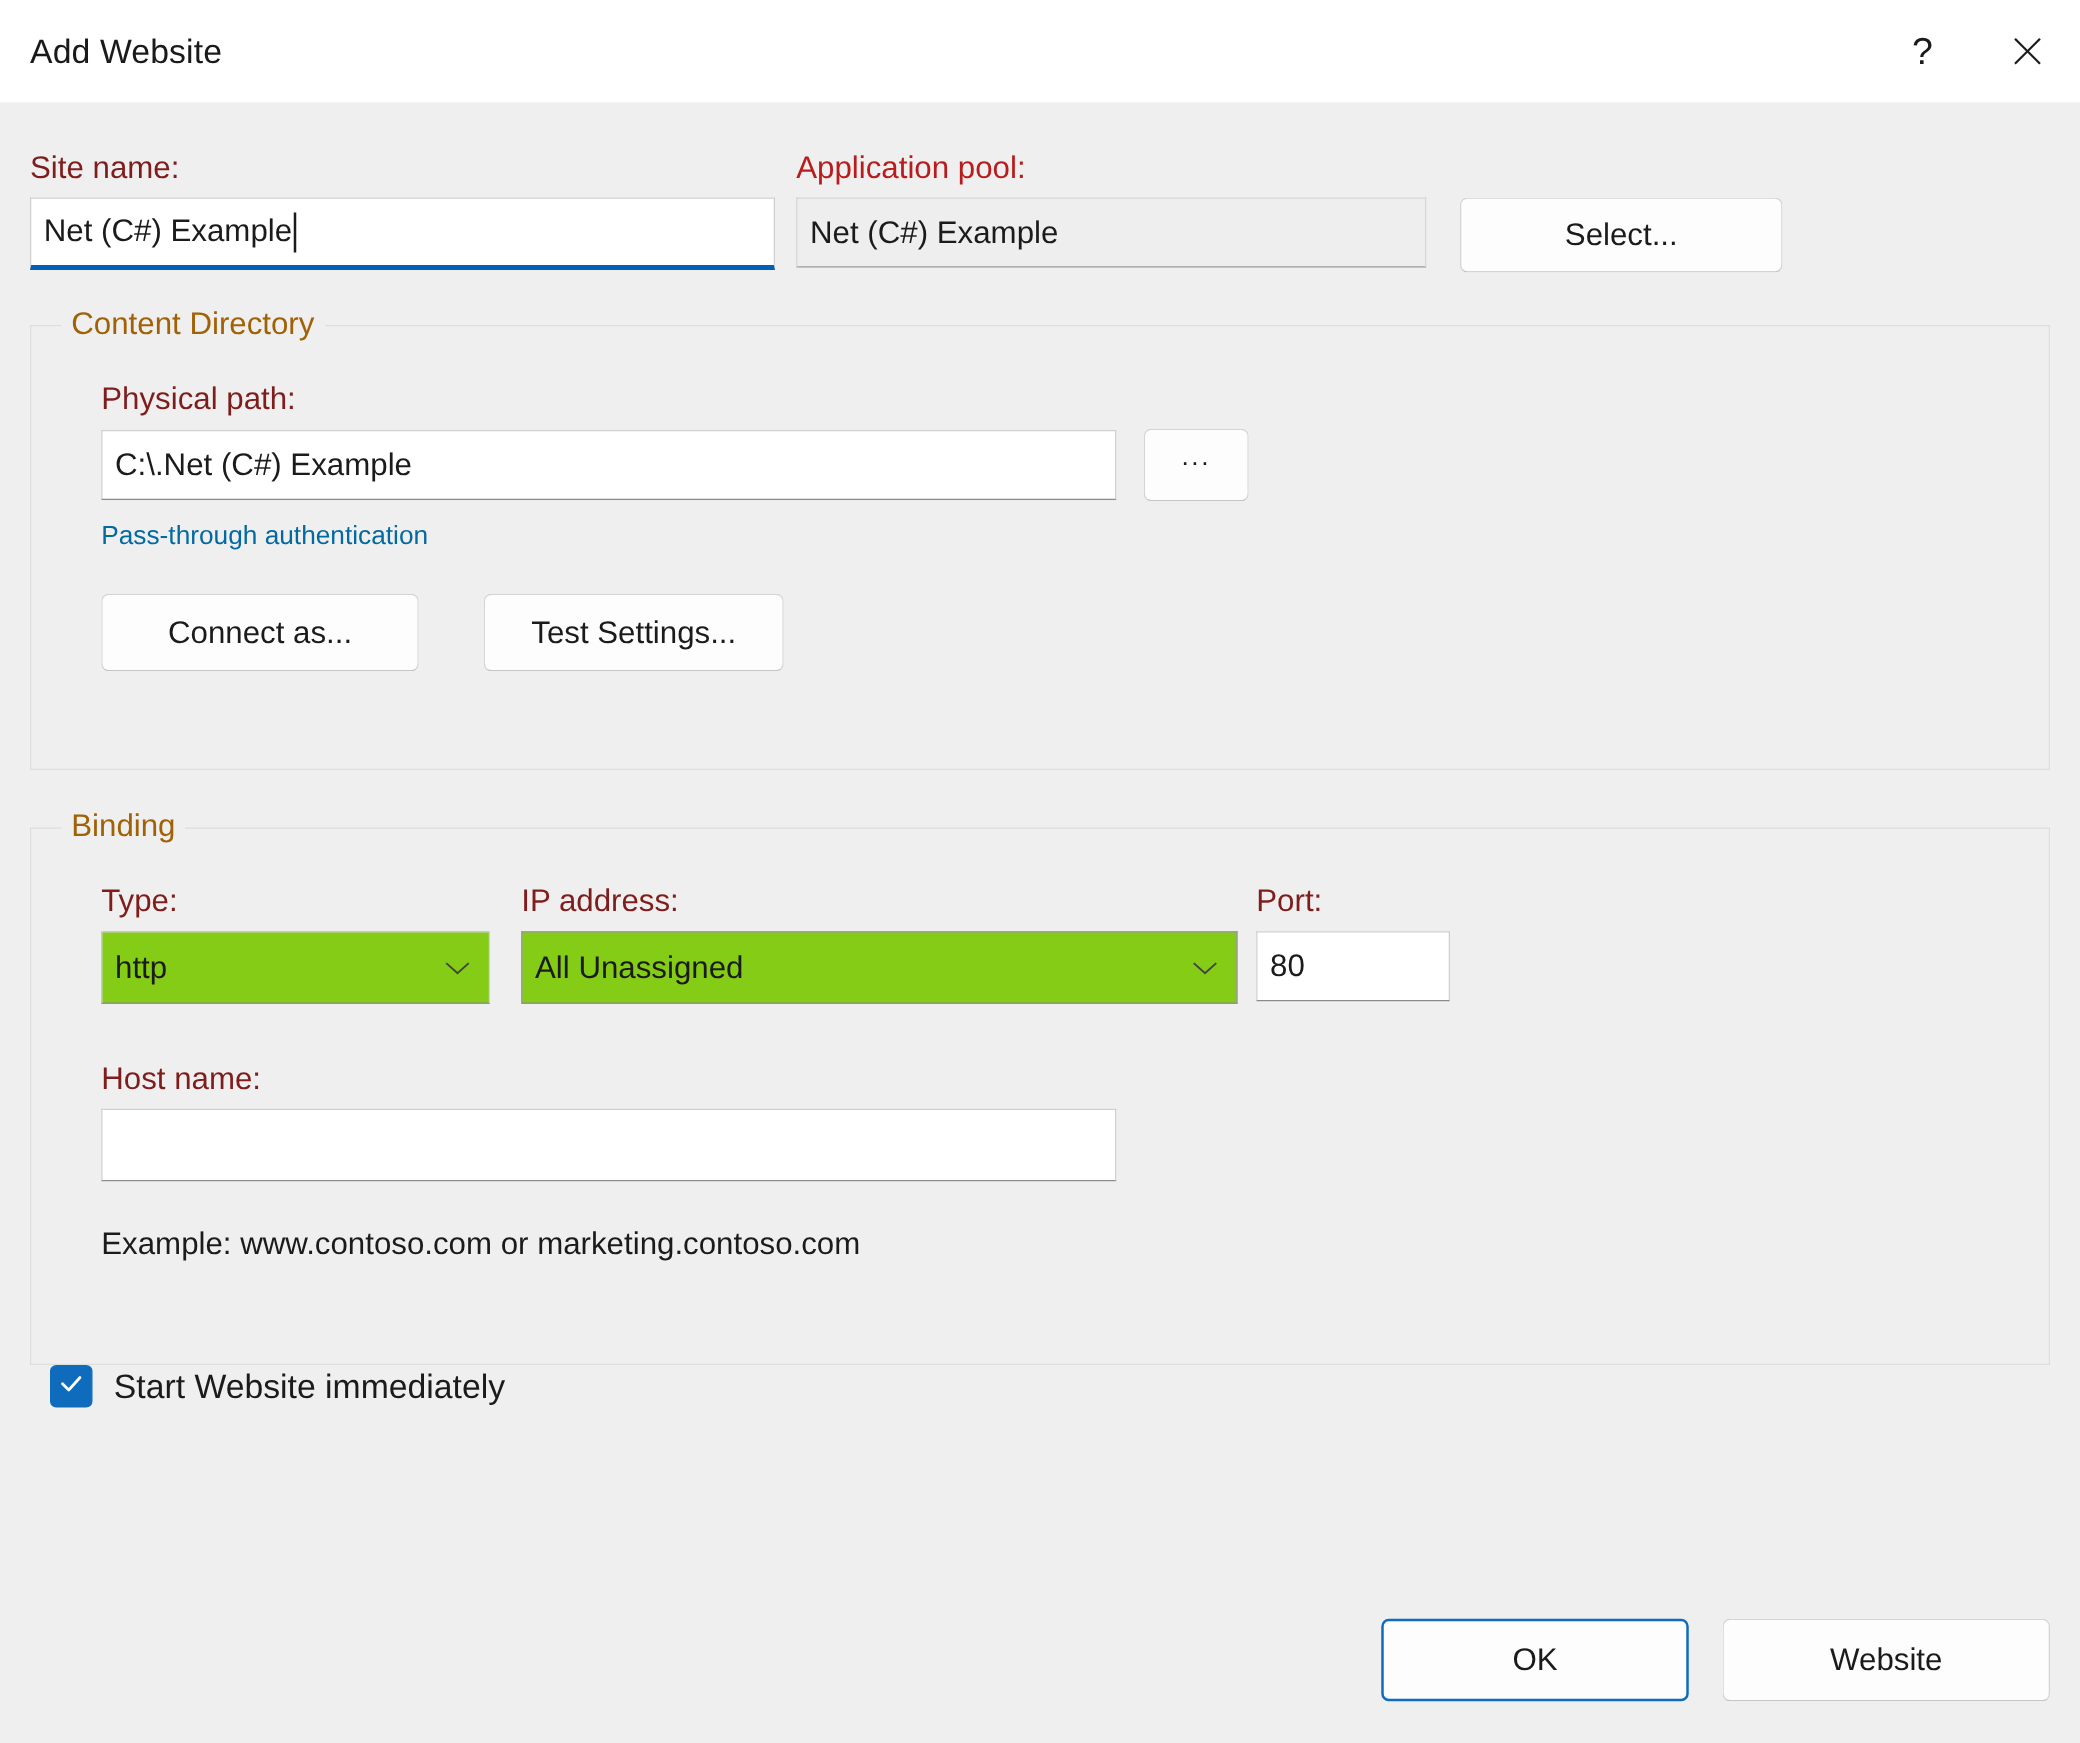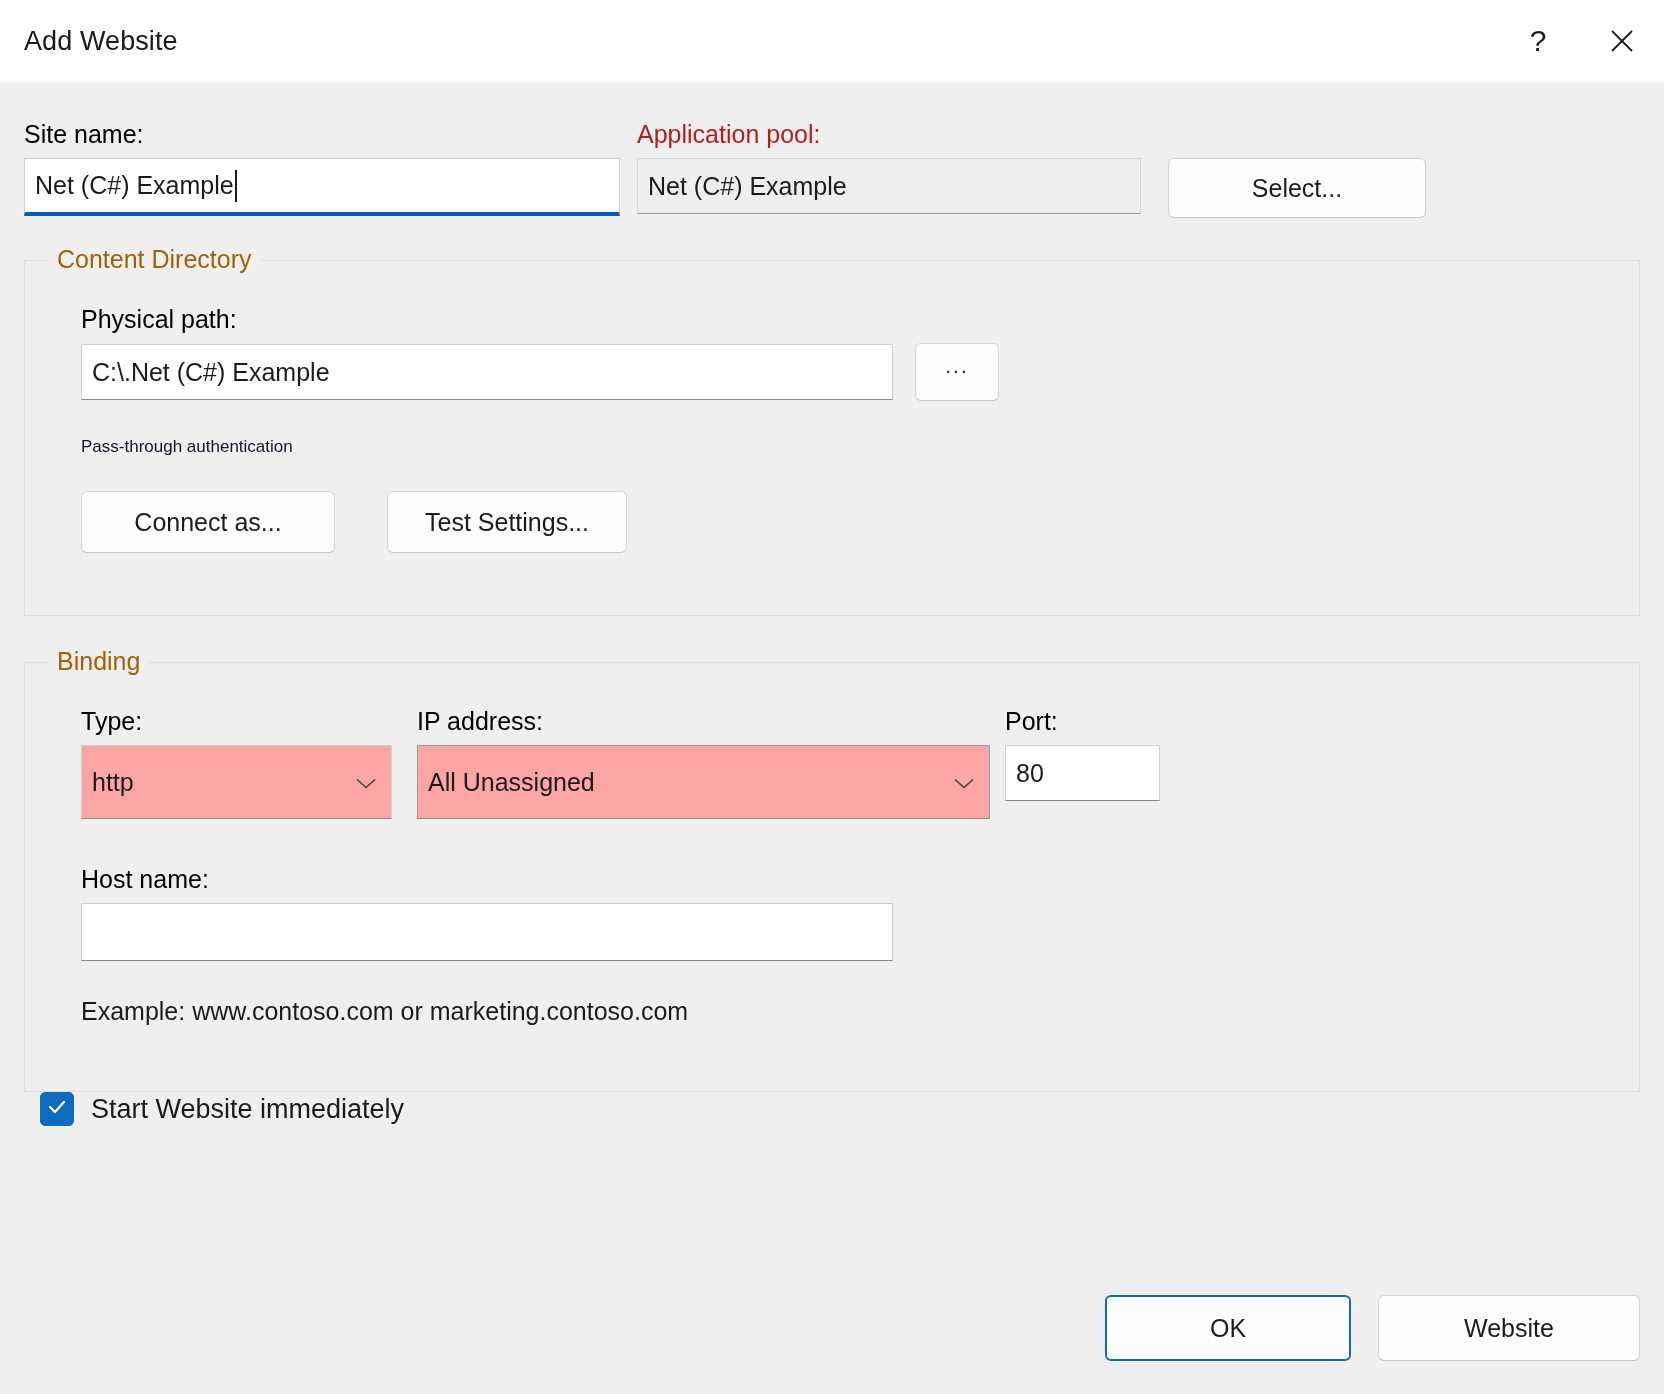--- a/index.html
+++ b/index.html
@@ -63,21 +63,21 @@
     display: flex;
     padding-top: 36px;
   }
   .col-sitename { width: 596px; }
   .col-apppool  { width: 504px; margin-left: 17px; }
   .col-select   { margin-left: 27px; }
 
   .field-label {
     font-size: 25px;
     line-height: 32px;
-    color: #000000;
+    color: #7f1d1d;
     margin-bottom: 8px;
     white-space: nowrap;
   }
   .field-label.disabled { color: #b91c1c; }
 
   .textbox {
     height: 56px;
     background: #ffffff;
     border: 1px solid #cfcfcf;
     border-bottom: 1px solid #8a8a8a;
@@ -148,39 +148,39 @@
   .path-box { width: 812px; }
   .btn-browse {
     width: 84px; height: 58px;
     margin-left: 22px;
     font-size: 21px;
     letter-spacing: 2px;
     padding-bottom: 12px;
   }
 
   .pass-through {
-    font-size: 17px;
-    margin-top: 36px;
-    color: #0f172a;
+    font-size: 21px;
+    margin-top: 16px;
+    color: #0369a1;
   }
 
   .auth-buttons { display: flex; margin-top: 34px; }
   .btn-connect-as   { width: 254px; height: 62px; }
   .btn-test-settings{ width: 240px; height: 62px; margin-left: 52px; }
 
   
   .binding-row { display: flex; align-items: flex-start; }
   .col-type { width: 311px; }
   .col-ip   { width: 573px; margin-left: 25px; }
   .col-port { width: 155px; margin-left: 15px; }
 
   .combo {
     position: relative;
-    height: 74px;
-    background: #fca5a5;
+    height: 58px;
+    background: #84cc16;
     border: 1px solid #cfcfcf;
     border-bottom: 1px solid #8a8a8a;
     font-size: 25px;
     display: flex;
     align-items: center;
     padding: 0 10px;
     color: #1b1b1b;
   }
   .combo.strong { border: 1px solid #9a9a9a; border-bottom-color: #8a8a8a; }
   .chevron {

